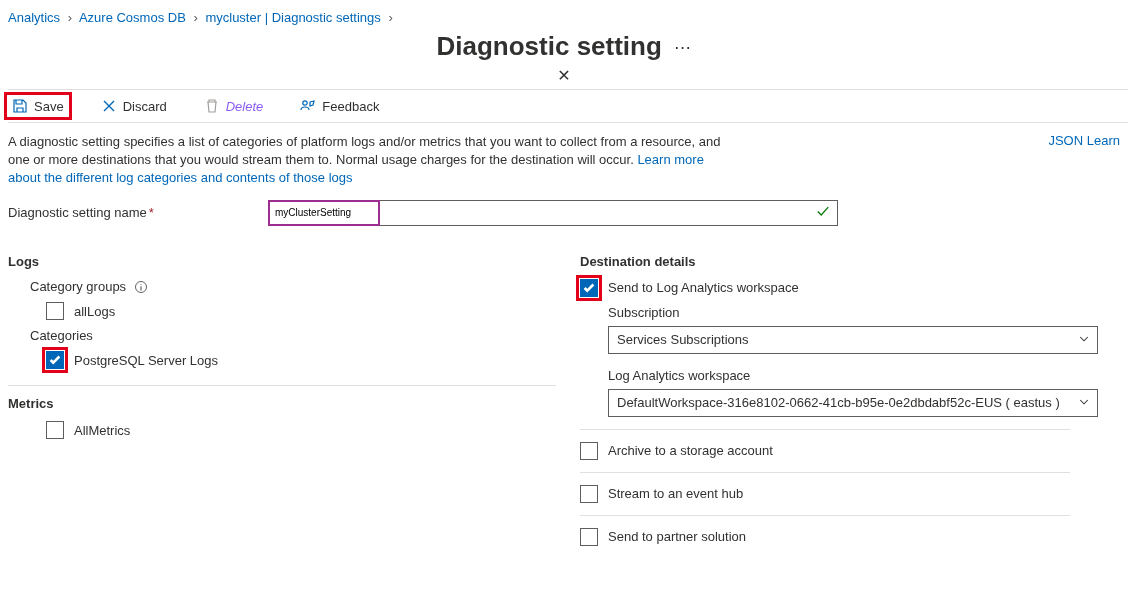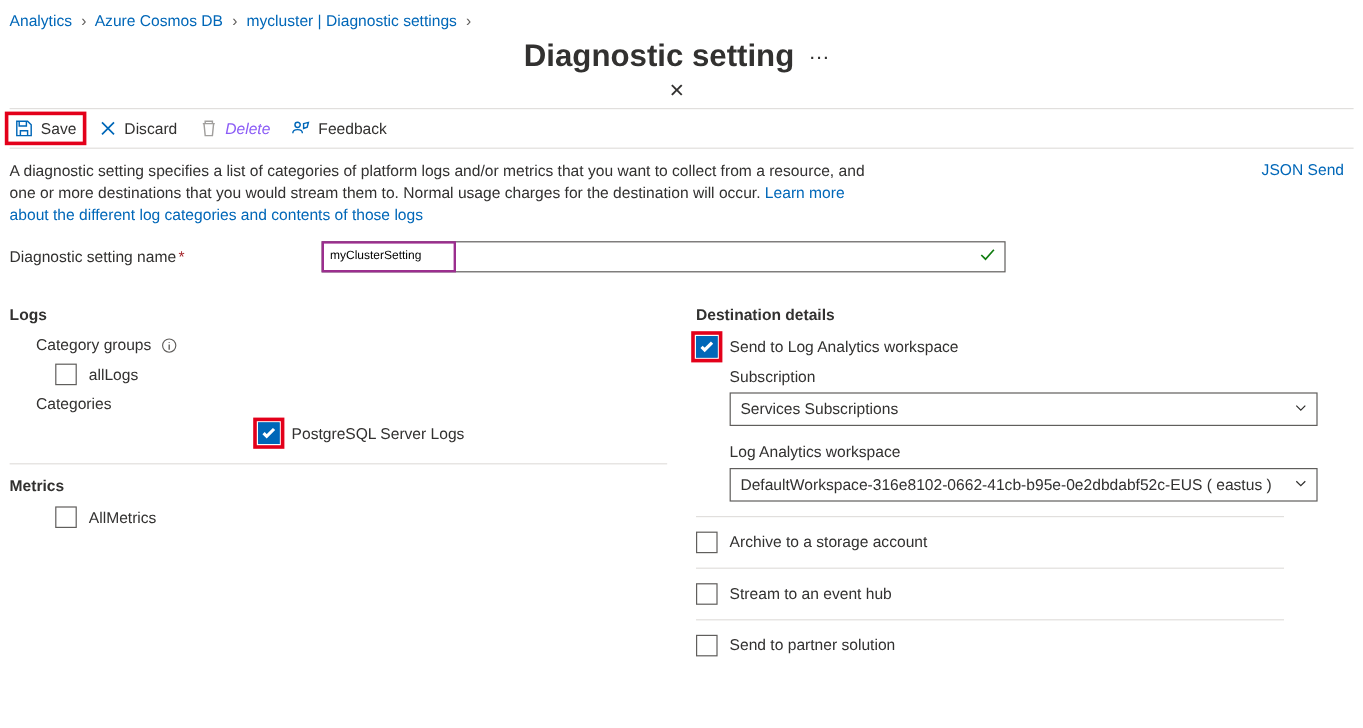--- a/index.html
+++ b/index.html
@@ -20,21 +20,21 @@
   .title-row { display:flex; align-items:center; justify-content:space-between; padding-right:8px;flex-direction:column; }
   h1 { font-size: 26px; font-weight: 600; margin: 4px 0 14px 0; }
   .more { color:#323130; margin-left:8px; font-size:18px; position:relative; top:-6px;}
   .close-x { font-size: 16px; color:#323130; cursor:pointer; padding:4px 8px; }
 
   .toolbar {
     border-top: 1px solid #e1dfdd;
     border-bottom: 1px solid #e1dfdd;
     padding: 6px 0;
     display: flex;
-    gap: 10px;
+    gap: 29px;
     align-items: flex-start;
   }
   .tbtn { display: inline-flex; align-items: center; gap: 6px; padding: 2px 4px; cursor: pointer; }
   .tbtn svg { width:16px; height:16px; }
   .tbtn.disabled { color:#8b5cf6; cursor: default; font-style: italic; }
   .highlight-red { outline: 3px solid #e3001a; outline-offset: 1px; }
 
   .desc { margin: 10px 0 12px 0; max-width: 720px; line-height: 1.4; position:relative;}
   .json-link { position:absolute; right:8px; top:0; color:#0067b8; }
 
@@ -125,21 +125,21 @@
       </svg>
     <span>Feedback</span>
   </div>
 </div>
 
 <div style="position:relative;">
   <div class="desc">
     <span>A diagnostic setting specifies a list of categories of platform logs and/or metrics that you want to collect from a resource, and one or more destinations that you would stream them to. Normal usage charges for the destination will occur. </span>
     <a href="#">Learn more about the different log categories and contents of those logs</a>
   </div>
-  <a href="#" class="json-link">JSON Send</a>
+  <a href="#" class="json-link">JSON Learn</a>
 </div>
 
 <div class="form-row">
   <div class="form-label">
     <span>Diagnostic setting name</span><span class="req">*</span>
   </div>
   <div class="name-input-wrap">
     <input class="name-input" type="text" value="myClusterSetting" style="">
     <span class="check">
       <svg width="14" height="14" viewBox="0 0 16 16">
@@ -161,21 +161,21 @@
           <circle cx="8" cy="8" r="6.3" fill="none" stroke="#605e5c" stroke-width="1.1"></circle>
           <path stroke="#605e5c" stroke-width="1.3" d="M8 7v5M8 4.5v.8"></path>
         </svg>
     </div>
     <div class="cbx-row" style="margin-left:38px;">
       <span class="cbx"></span>
       <span>allLogs</span>
     </div>
 
     <div class="indent sub-label" style="">Categories</div>
-    <div class="cbx-row" style="margin-left:38px;justify-content:center;">
+    <div class="cbx-row" style="margin-left:38px;">
       <span class="cbx checked highlight-red">
         <svg viewBox="0 0 16 16">
             <path d="M3 8l3 3 7-7"></path>
           </svg>
       </span>
       <span>PostgreSQL Server Logs</span>
     </div>
 
     <div class="divider-line"></div>
 

